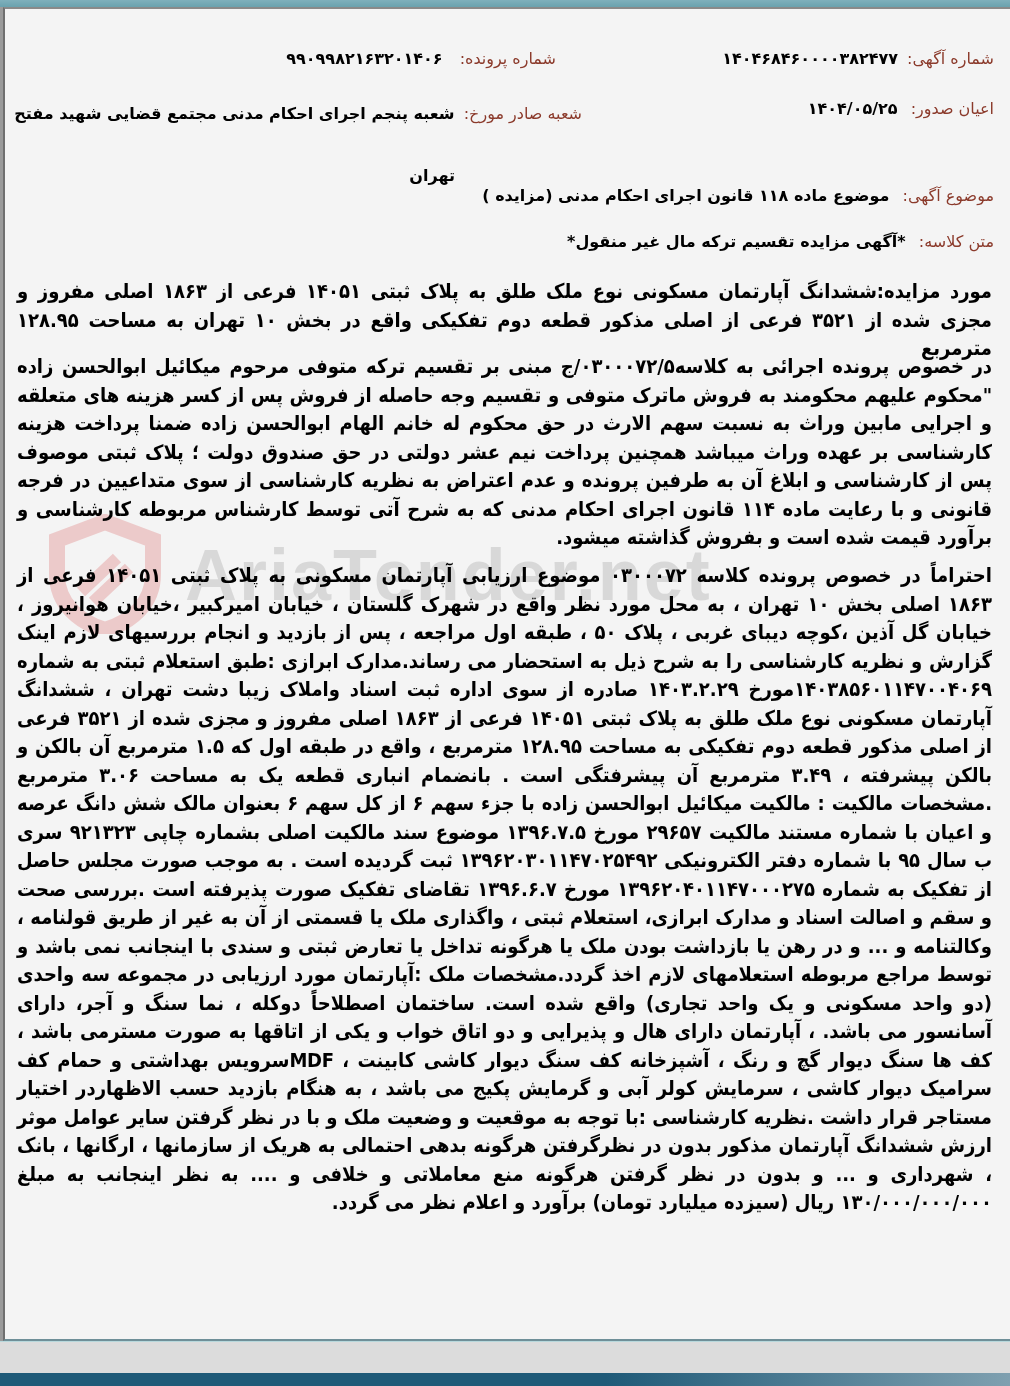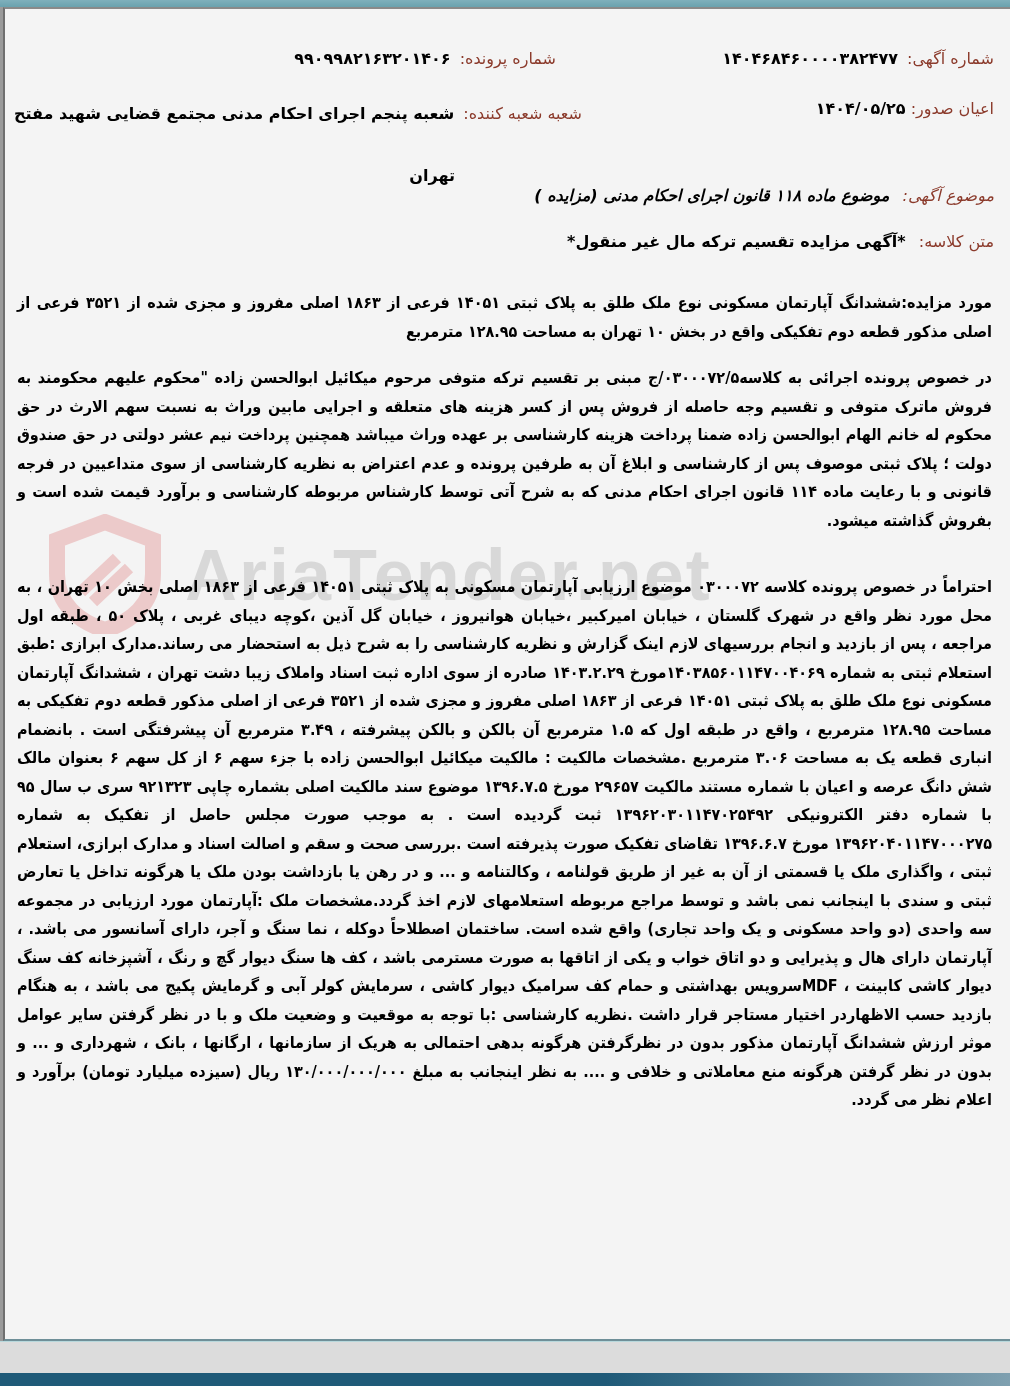--- a/index.html
+++ b/index.html
@@ -31,24 +31,23 @@
     position:absolute; left:0; top:1373px; width:1010px; height:13px;
     background:linear-gradient(90deg,#1f5a78 0%, #1f5a78 60%, #7fa0b0 100%);
   }
   .rtl { direction:rtl; unicode-bidi:embed; }
   .label { color:#8b3a2b; font-weight:normal; }
   .value { color:#000; font-weight:bold; }
   .row { position:absolute; font-size:16px; line-height:22px; white-space:nowrap; }
   .para {
     position:absolute; right:18px; width:975px;
     direction:rtl; text-align:justify; text-align-last:right;
-    font-size:16px; line-height:28.5px; font-weight:bold; color:#000;
+    font-size:20px; line-height:28.5px; font-weight:bold; color:#000;
     font-family:"DejaVu Sans Condensed","DejaVu Sans", sans-serif;
     letter-spacing:-0.2px;
-    margin-top:12px;
   }
   .watermark {
     position:absolute; left:40px; top:505px; width:620px; height:120px;
     pointer-events:none; opacity:0.22;
   }
   .wm-text {
     position:absolute; left:140px; top:6px;
     font-family:"Liberation Sans", sans-serif; font-size:72px; font-weight:bold;
     color:#7a7a7a; letter-spacing:2px; line-height:110px;
   }
@@ -72,37 +71,37 @@
     <div class="wm-text">AriaTender.net</div>
   </div>
 
   <div class="row rtl" style="right:16px; top:39px;">
     <span class="label">شماره آگهی:</span>
     <span class="value" style="margin-right:4px;">۱۴۰۴۶۸۴۶۰۰۰۰۳۸۲۴۷۷</span>
   </div>
 
   <div class="row rtl" style="right:454px; top:39px;">
     <span class="label">شماره پرونده:</span>
-    <span class="value" style="margin-right:4px;">۹۹۰۹۹۸۲۱۶۳۲۰۱۴۰۶</span>
+    <span class="value" style="margin-right:12px;">۹۹۰۹۹۸۲۱۶۳۲۰۱۴۰۶</span>
   </div>
 
   <div class="row rtl" style="right:16px; top:89px;">
     <span class="label">اعیان صدور:</span>
-    <span class="value" style="">۱۴۰۴/۰۵/۲۵</span>
+    <span class="value" style="margin-right:8px;">۱۴۰۴/۰۵/۲۵</span>
   </div>
 
   <div class="row rtl" style="right:428px; top:89px; line-height:32px;">
-    <span class="label">شعبه شعبه کننده:</span>
+    <span class="label">شعبه صادر مورخ:</span>
     <span class="value" style="margin-right:4px;">شعبه پنجم اجرای احکام مدنی مجتمع قضایی شهید مفتح</span>
   </div>
   <div class="row rtl" style="right:555px; top:123px;margin-top:33px;">
     <span class="value">تهران</span>
   </div>
 
-  <div class="row rtl" style="right:16px; top:176px;font-style:italic;">
+  <div class="row rtl" style="right:16px; top:176px;">
     <span class="label">موضوع آگهی:</span>
     <span class="value" style="margin-right:8px;">موضوع ماده ۱۱۸ قانون اجرای احکام مدنی (مزایده )</span>
   </div>
 
   <div class="row rtl" style="right:16px; top:222px;">
     <span class="label">متن کلاسه:</span>
     <span class="value" style="margin-right:8px;">*آگهی مزایده تقسیم ترکه مال غیر منقول*</span>
   </div>
 
   <div class="para" style="top:268px;">مورد مزایده:ششدانگ آپارتمان مسکونی نوع ملک طلق به پلاک ثبتی ۱۴۰۵۱ فرعی از ۱۸۶۳ اصلی مفروز و مجزی شده از ۳۵۲۱ فرعی از اصلی مذکور قطعه دوم تفکیکی واقع در بخش ۱۰ تهران به مساحت ۱۲۸.۹۵ مترمربع</div>

